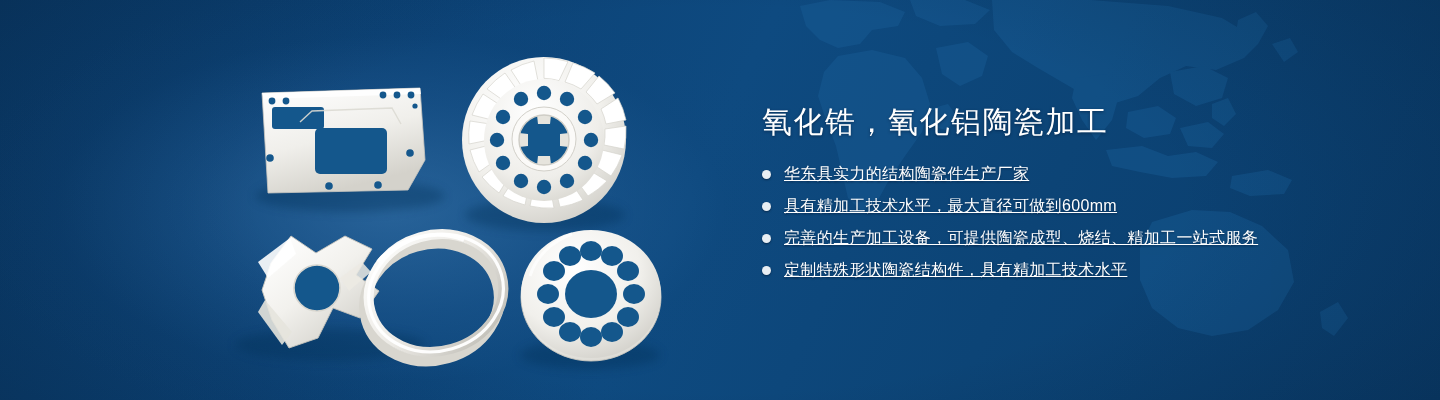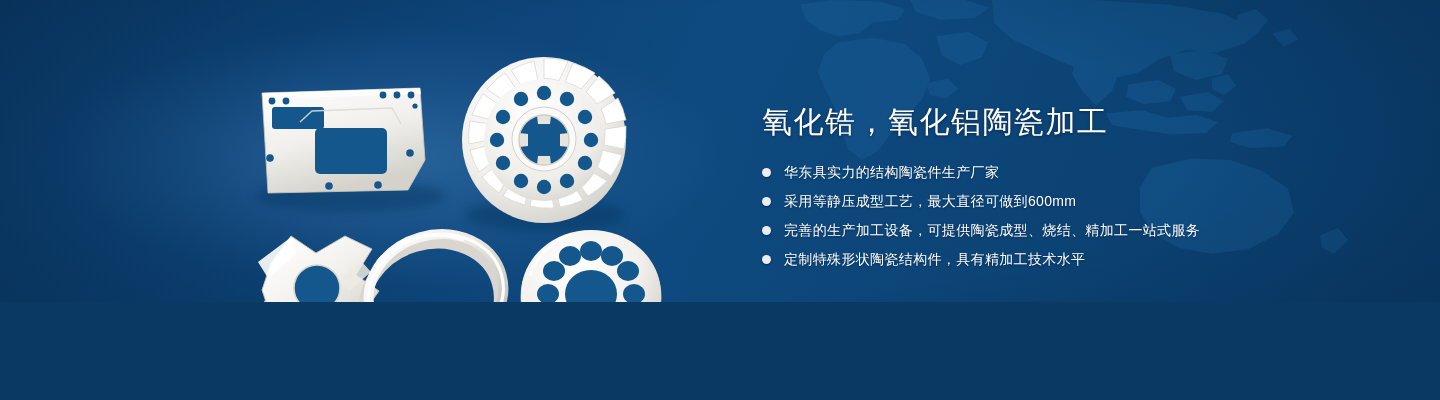--- a/index.html
+++ b/index.html
@@ -5,21 +5,21 @@
   html, body {
     margin: 0;
     padding: 0;
     background: #0a3a63;
   }
   * { box-sizing: border-box; }
 
   .banner {
     position: relative;
     width: 1440px;
-    height: 302px;
+    height: 400px;
     overflow: hidden;
     font-family: "Liberation Sans", "DejaVu Sans", sans-serif;
     background: #0f172a;
   }
 
   
   .bg-base {
     position: absolute;
     inset: 0;
     background: linear-gradient(115deg,
@@ -98,24 +98,25 @@
     flex: 0 0 auto;
     width: 9px;
     height: 9px;
     border-radius: 50%;
     background: #e8eef3;
     margin-right: 13px;
     box-shadow: 0 1px 2px rgba(0,15,35,0.5);
   }
   .bullet-text {
     color: #ffffff;
-    font-size: 14px;
+    font-size: 16px;
     line-height: 1.5;
     letter-spacing: 0.35px;
     text-shadow: 0 1px 2px rgba(0,20,45,0.5);
+    text-decoration: underline;
   }
 </style>
 </head>
 <body>
 
 <div class="banner">
 
   <div class="bg-base"></div>
 
   <div class="bg-map">
@@ -316,21 +317,21 @@
   <div class="copy">
     <h1 class="headline">氧化锆，氧化铝陶瓷加工</h1>
 
     <ul class="bullets">
       <li class="bullet">
         <span class="dot"></span>
         <span class="bullet-text">华东具实力的结构陶瓷件生产厂家</span>
       </li>
       <li class="bullet">
         <span class="dot"></span>
-        <span class="bullet-text">采用等静压成型工艺，最大直径可做到600mm</span>
+        <span class="bullet-text">具有精加工技术水平，最大直径可做到600mm</span>
       </li>
       <li class="bullet">
         <span class="dot"></span>
         <span class="bullet-text">完善的生产加工设备，可提供陶瓷成型、烧结、精加工一站式服务</span>
       </li>
       <li class="bullet">
         <span class="dot"></span>
         <span class="bullet-text">定制特殊形状陶瓷结构件，具有精加工技术水平</span>
       </li>
     </ul>

